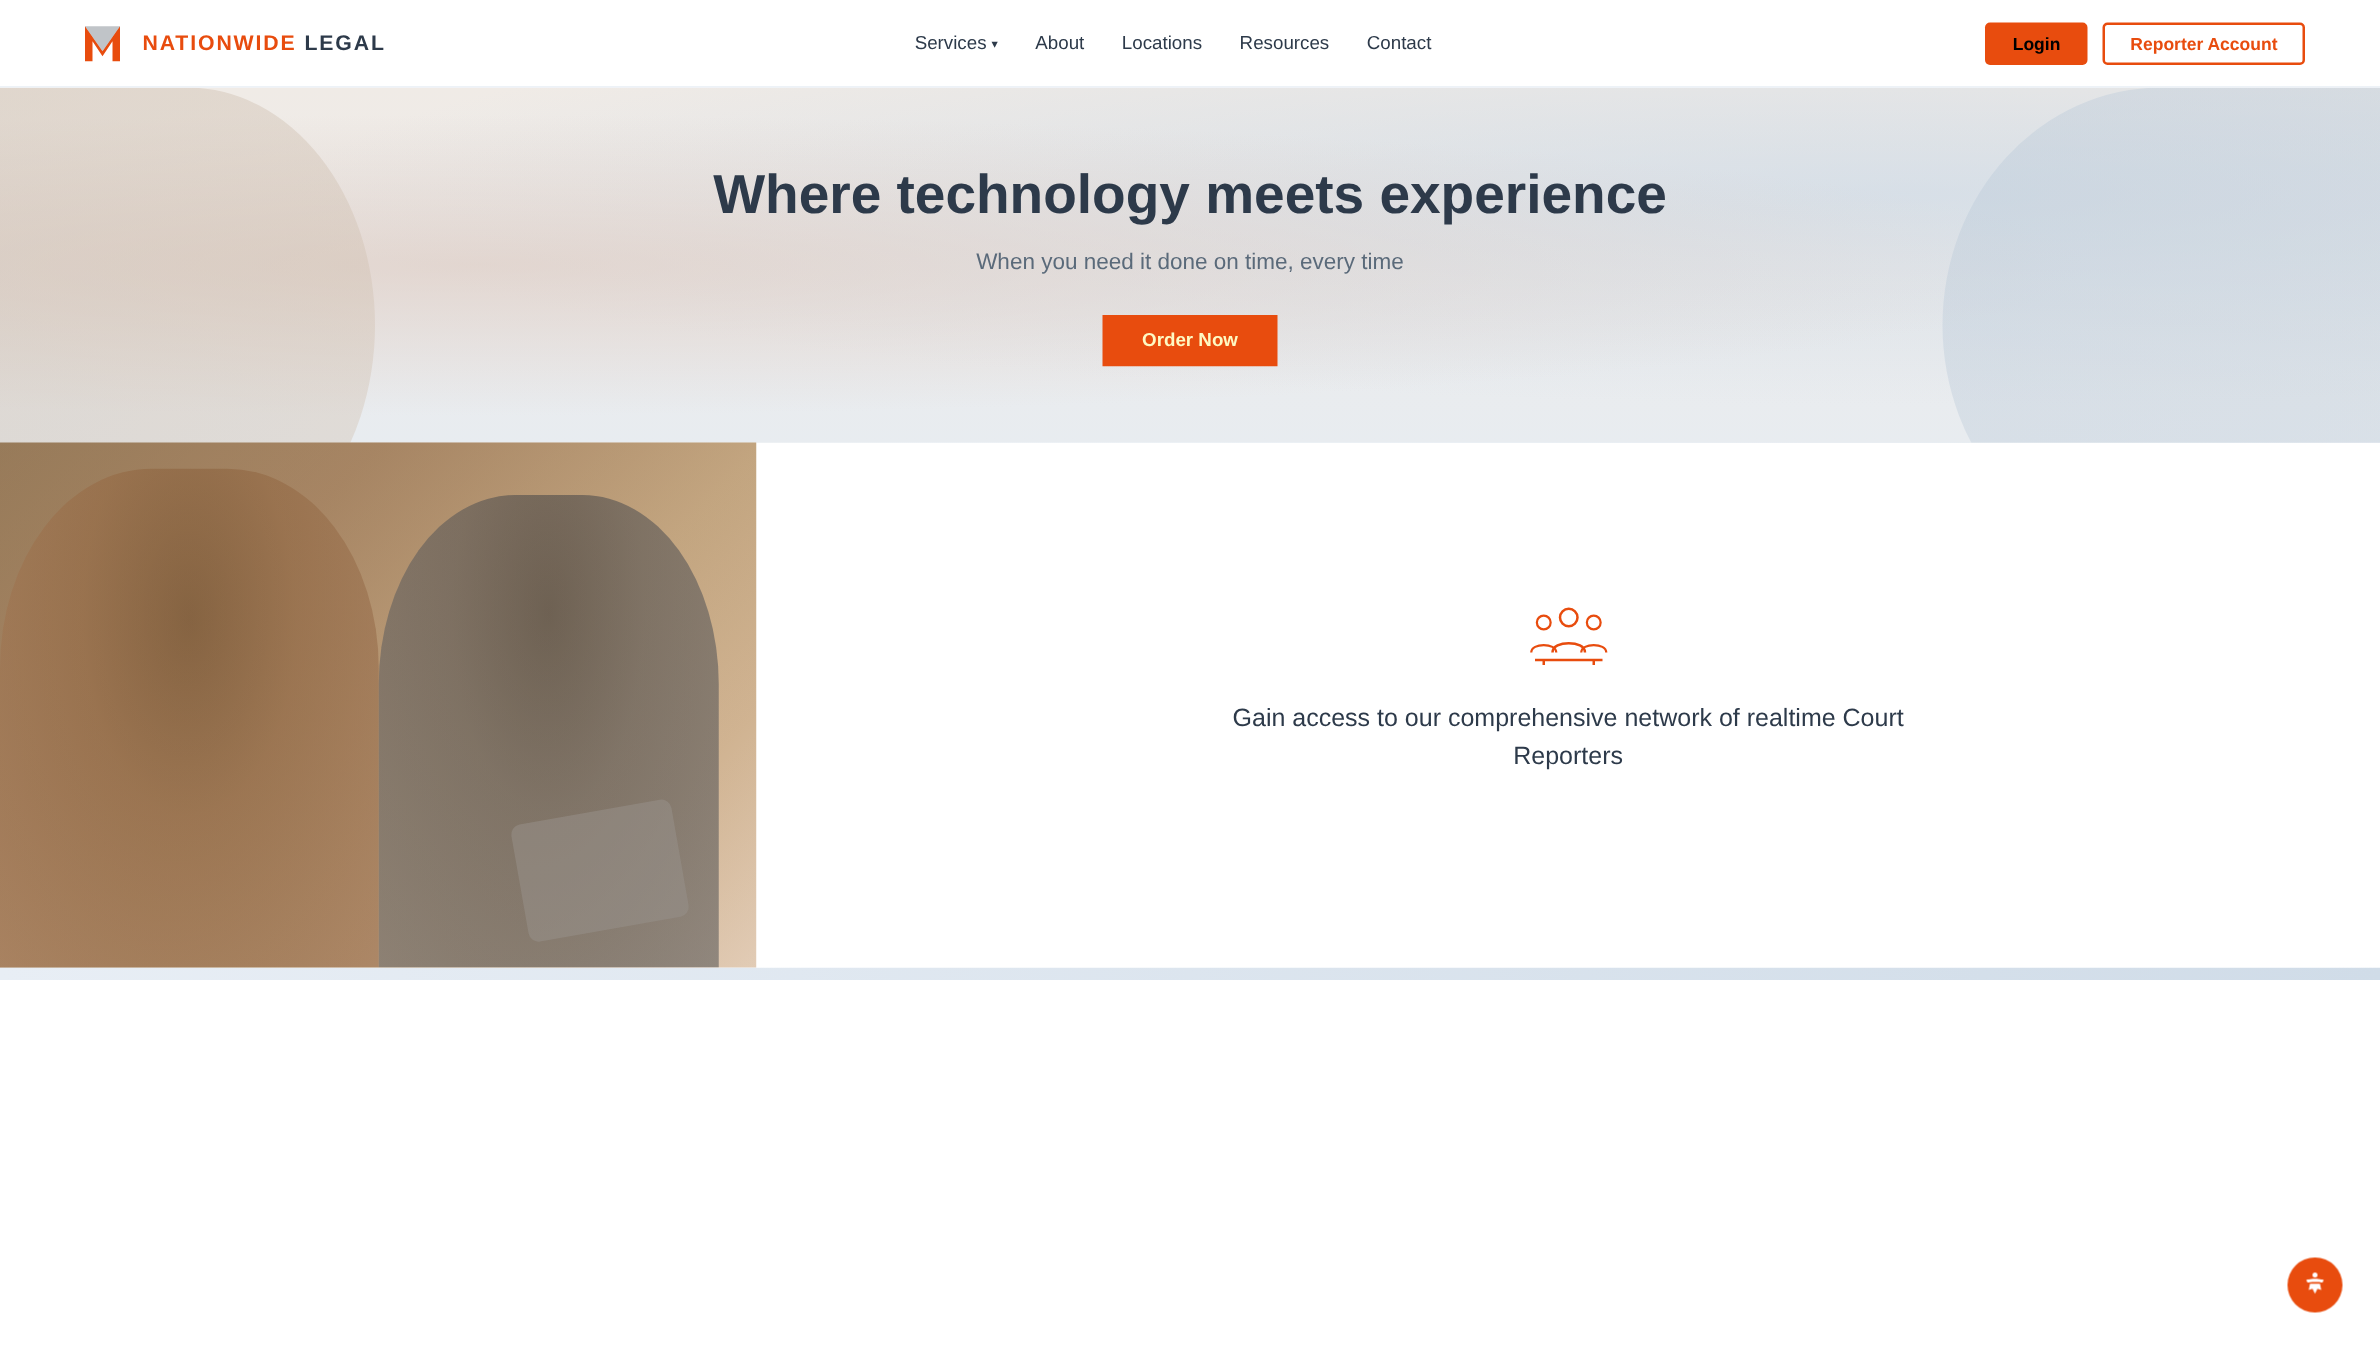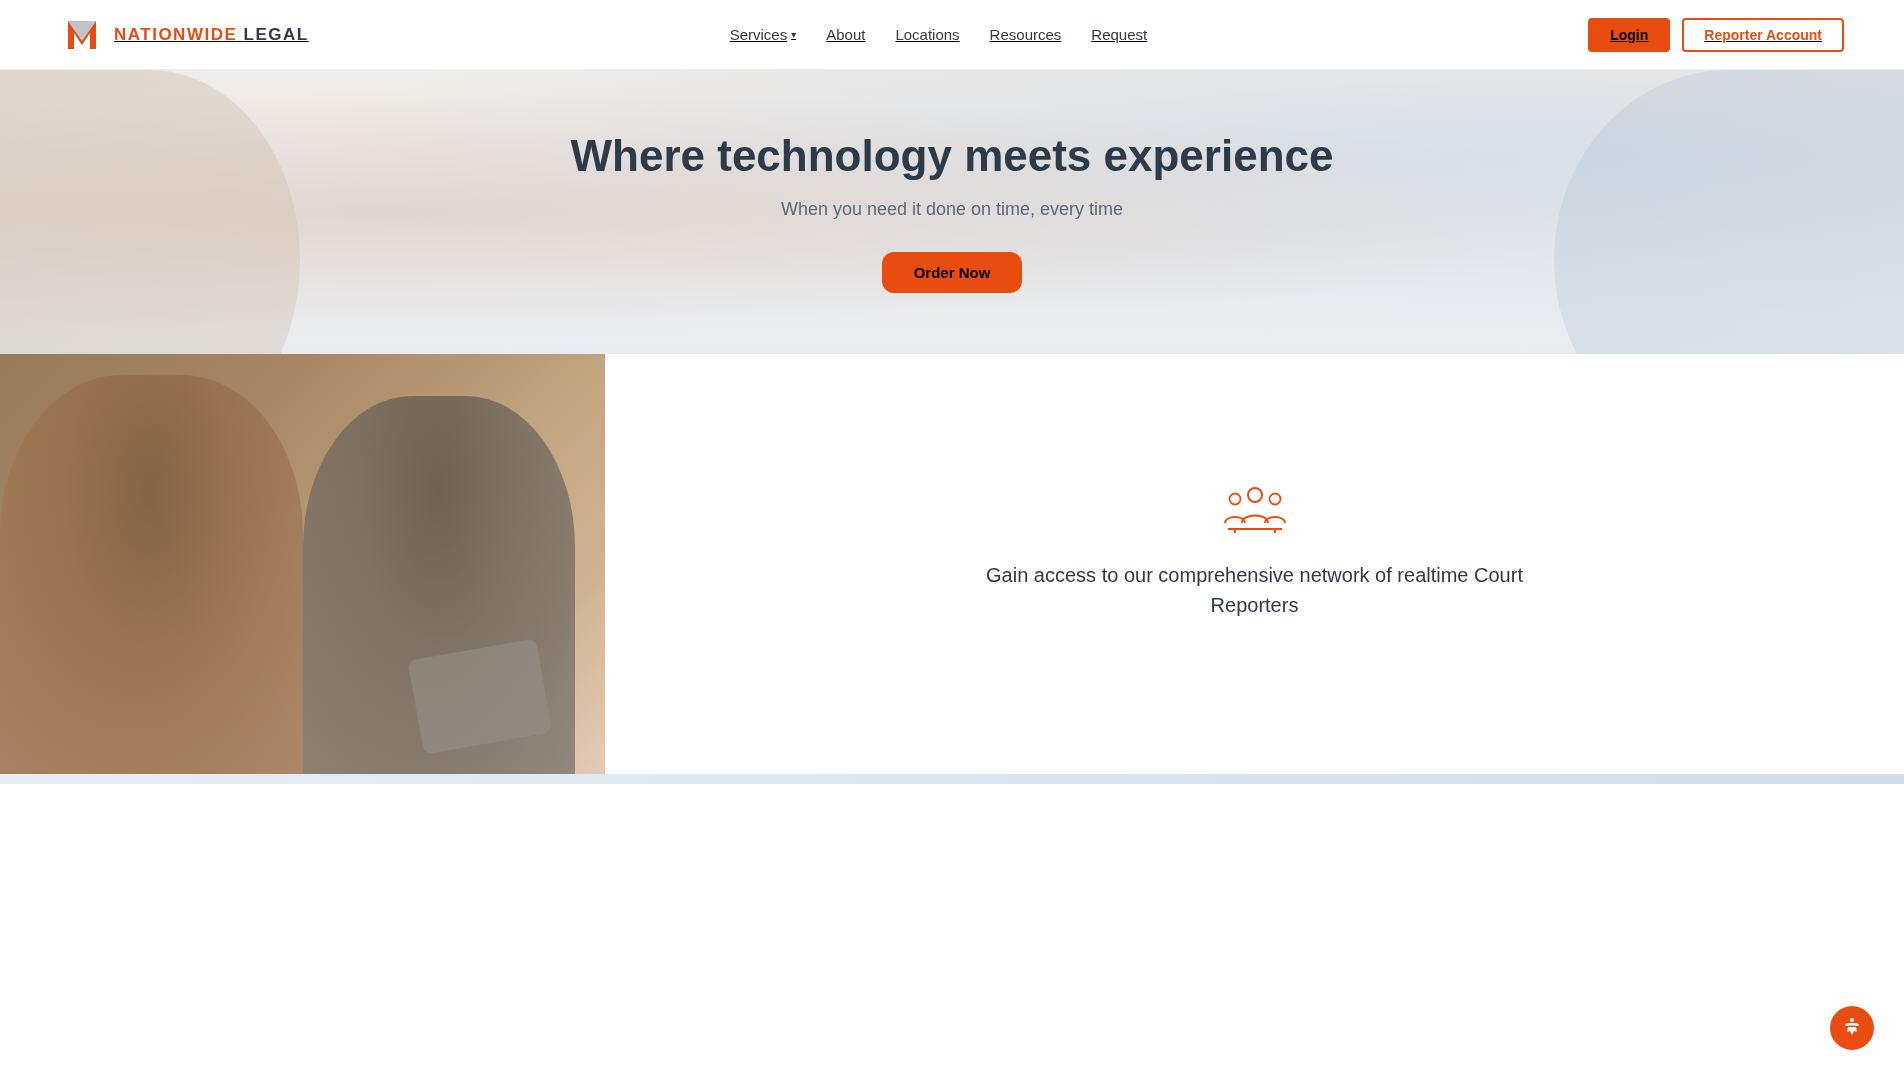--- a/index.html
+++ b/index.html
@@ -9,21 +9,20 @@
     header {
       display: flex;
       align-items: center;
       justify-content: space-between;
       padding: 16px 60px;
       height: 70px;
       background: #fff;
       border-bottom: 1px solid #e8eef5;
       position: relative;
       z-index: 10;
-      text-decoration: underline;
     }
     .logo-area {
       display: flex;
       align-items: center;
       gap: 10px;
     }
     .logo-icon {
       width: 44px;
       height: 44px;
     }
@@ -133,23 +132,23 @@
       color: #2d3a4a;
       margin-bottom: 18px;
     }
     .hero-subtitle {
       font-size: 18px;
       color: #5a6a7a;
       margin-bottom: 32px;
     }
     .btn-order-now {
       background: #e84c0e;
-      color: #000000;
+      color: #fef9c3;
       border: none;
-      border-radius: 12px;
+      border-radius: 0;
       padding: 12px 32px;
       font-size: 15px;
       font-weight: 600;
       cursor: pointer;
     }
 
     
     .main-content {
       display: flex;
       width: 100%;
@@ -282,21 +281,21 @@
   </div>
 
   <nav>
     <a href="#" class="services-link">
       <span>Services</span>
       <span class="chevron">▾</span>
     </a>
     <a href="#">About</a>
     <a href="#">Locations</a>
     <a href="#">Resources</a>
-    <a href="#">Request</a>
+    <a href="#">Contact</a>
   </nav>
 
   <div class="nav-actions">
     <button class="btn-login">Login</button>
     <button class="btn-request">Reporter Account</button>
   </div>
 </header>
 
 <section class="hero">
   <div class="hero-bg"></div>

